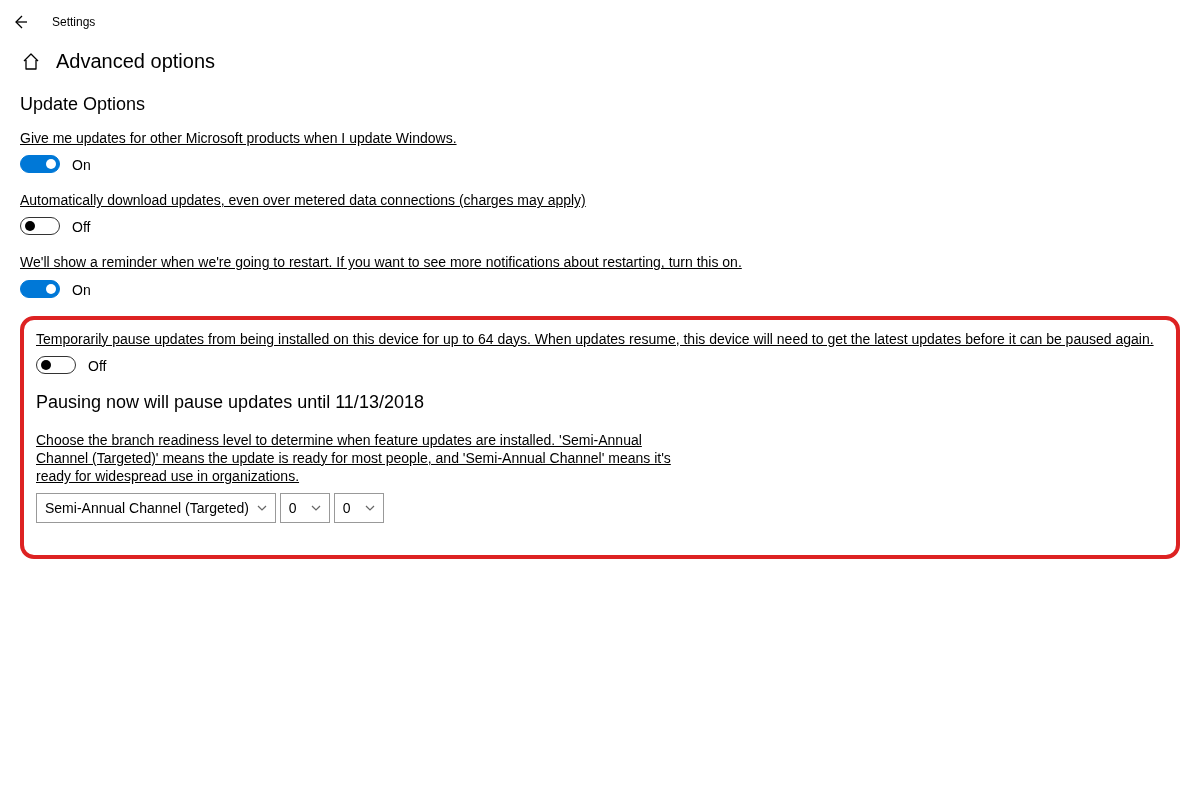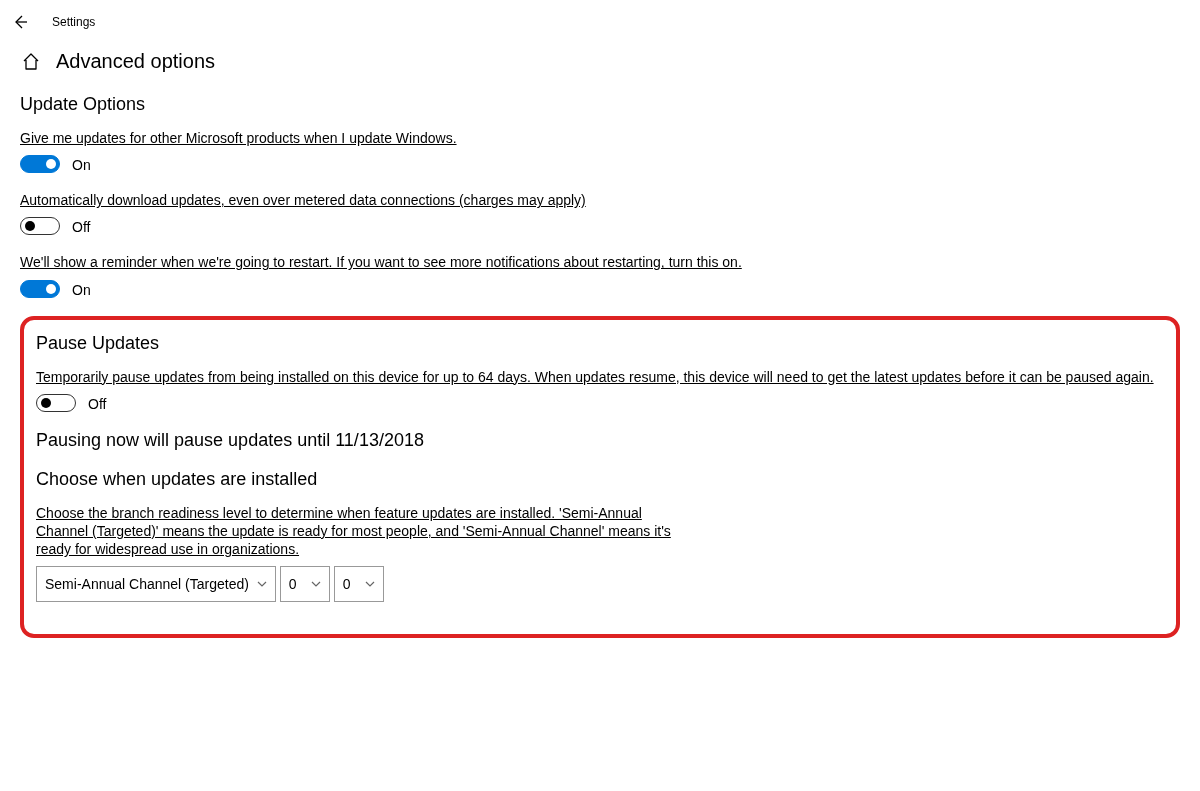--- a/index.html
+++ b/index.html
@@ -82,21 +82,21 @@
     border: 4px solid #d22;
     border-radius: 14px;
     padding: 10px 12px 14px 12px;
     margin-top: 8px;
   }
   .dropdown {
     display:inline-flex; align-items:center; justify-content:space-between;
     border: 1px solid #999;
     padding: 4px 8px;
     min-width: 50px;
-    height: 36px;
+    height: 30px;
     font-size: 14px;
     cursor: pointer;
     margin-bottom: 18px;
     background:#fff;
   }
   .dropdown.wide { min-width: 205px; }
   .chev {
     margin-left: 8px;
     display:inline-flex;
   }
@@ -151,31 +151,29 @@
   <div class="row-desc">We'll show a reminder when we're going to restart. If you want to see more notifications about restarting, turn this on.</div>
   <div class="toggle-row">
     <div class="toggle on">
         <div class="knob"></div>
       </div>
     <div class="toggle-state">On</div>
   </div>
 
   <div class="highlight-box">
 
-    <div class="section-title">Pause Updates</div>
     <div class="row-desc">Temporarily pause updates from being installed on this device for up to 64 days. When updates resume, this device will need to get the latest updates before it can be paused again.</div>
     <div class="toggle-row">
       <div class="toggle">
           <div class="knob"></div>
         </div>
       <div class="toggle-state">Off</div>
     </div>
     <div class="sub-note">Pausing now will pause updates until 11/13/2018</div>
 
-    <div class="section-title">Choose when updates are installed</div>
     <div class="row-desc" style="max-width:640px">Choose the branch readiness level to determine when feature updates are installed. 'Semi-Annual Channel (Targeted)' means the update is ready for most people, and 'Semi-Annual Channel' means it's ready for widespread use in organizations.</div>
 
     <div class="dropdown wide">
       <span>Semi-Annual Channel (Targeted)</span>
       <span class="chev">
         <svg width="10" height="10" viewBox="0 0 10 10">
             <path d="M1 3 L5 7 L9 3" stroke="#666" stroke-width="1.2" fill="none"></path>
           </svg>
       </span>
     </div>

